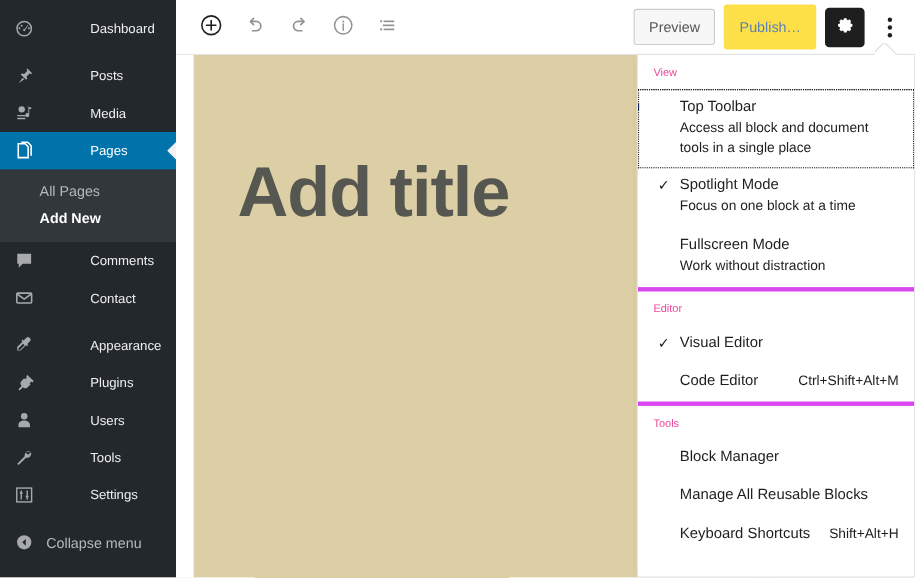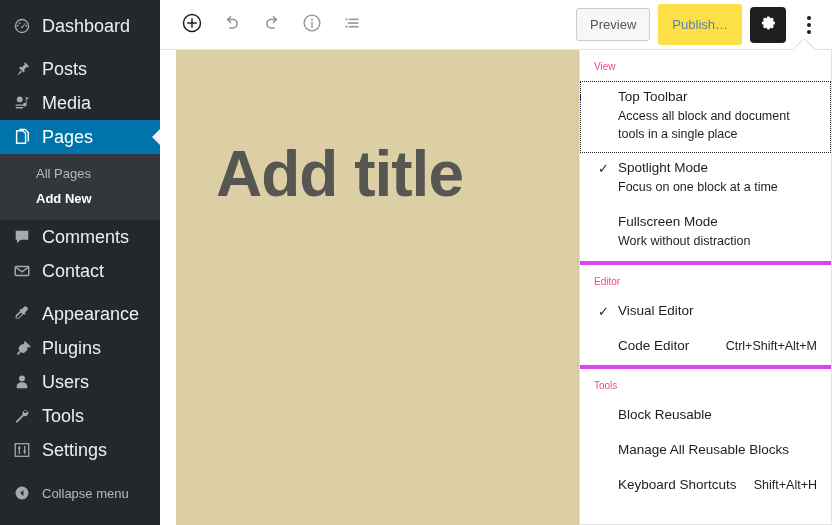--- a/index.html
+++ b/index.html
@@ -15,22 +15,22 @@
   #adminmenu {
     position: absolute; left: 0; top: 0;
     width: 160px; height: 525px;
     background: #23282d;
     color: #eee;
     overflow: hidden;
   }
   .menu-item {
     display: flex; align-items: center;
     height: 34px; padding-left: 12px;
-    font-size: 18px; color: #eee;
-    position: relative; cursor: pointer;
+    font-size: 12px; color: #eee;
+    position: relative; cursor: pointer; gap: 40px;
   }
   .menu-item .mi-label { margin-left: 10px; line-height: 1; }
   .menu-item.sep-top { margin-top: 9px; }
   .menu-item.current {
     background: #0073aa; color: #fff; font-weight: 400;
   }
   .menu-item.current .arrow {
     position: absolute; right: 0; top: 50%;
     transform: translateY(-50%);
     width: 0; height: 0;
@@ -486,21 +486,21 @@
           <span class="mitem-shortcut">Ctrl+Shift+Alt+M</span>
         </div>
       </button>
     </div>
 
     <div class="mgroup">
       <div class="mgroup-label">Tools</div>
 
       <button class="mitem">
         <div class="mitem-row">
-          <span class="mitem-title">Block Reusable</span>
+          <span class="mitem-title">Block Manager</span>
         </div>
       </button>
 
       <button class="mitem">
         <div class="mitem-row">
           <span class="mitem-title">Manage All Reusable Blocks</span>
         </div>
       </button>
 
       <button class="mitem">

